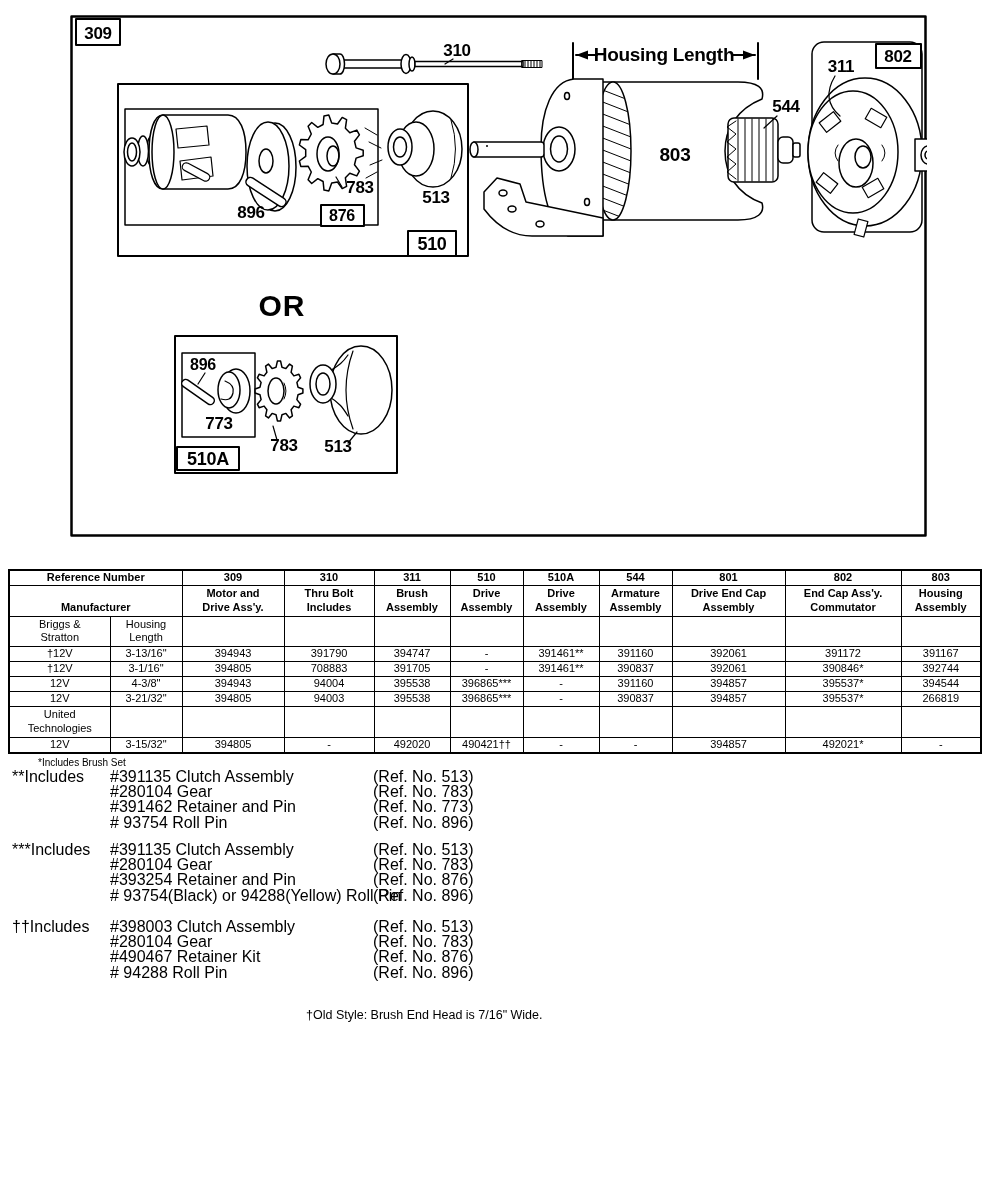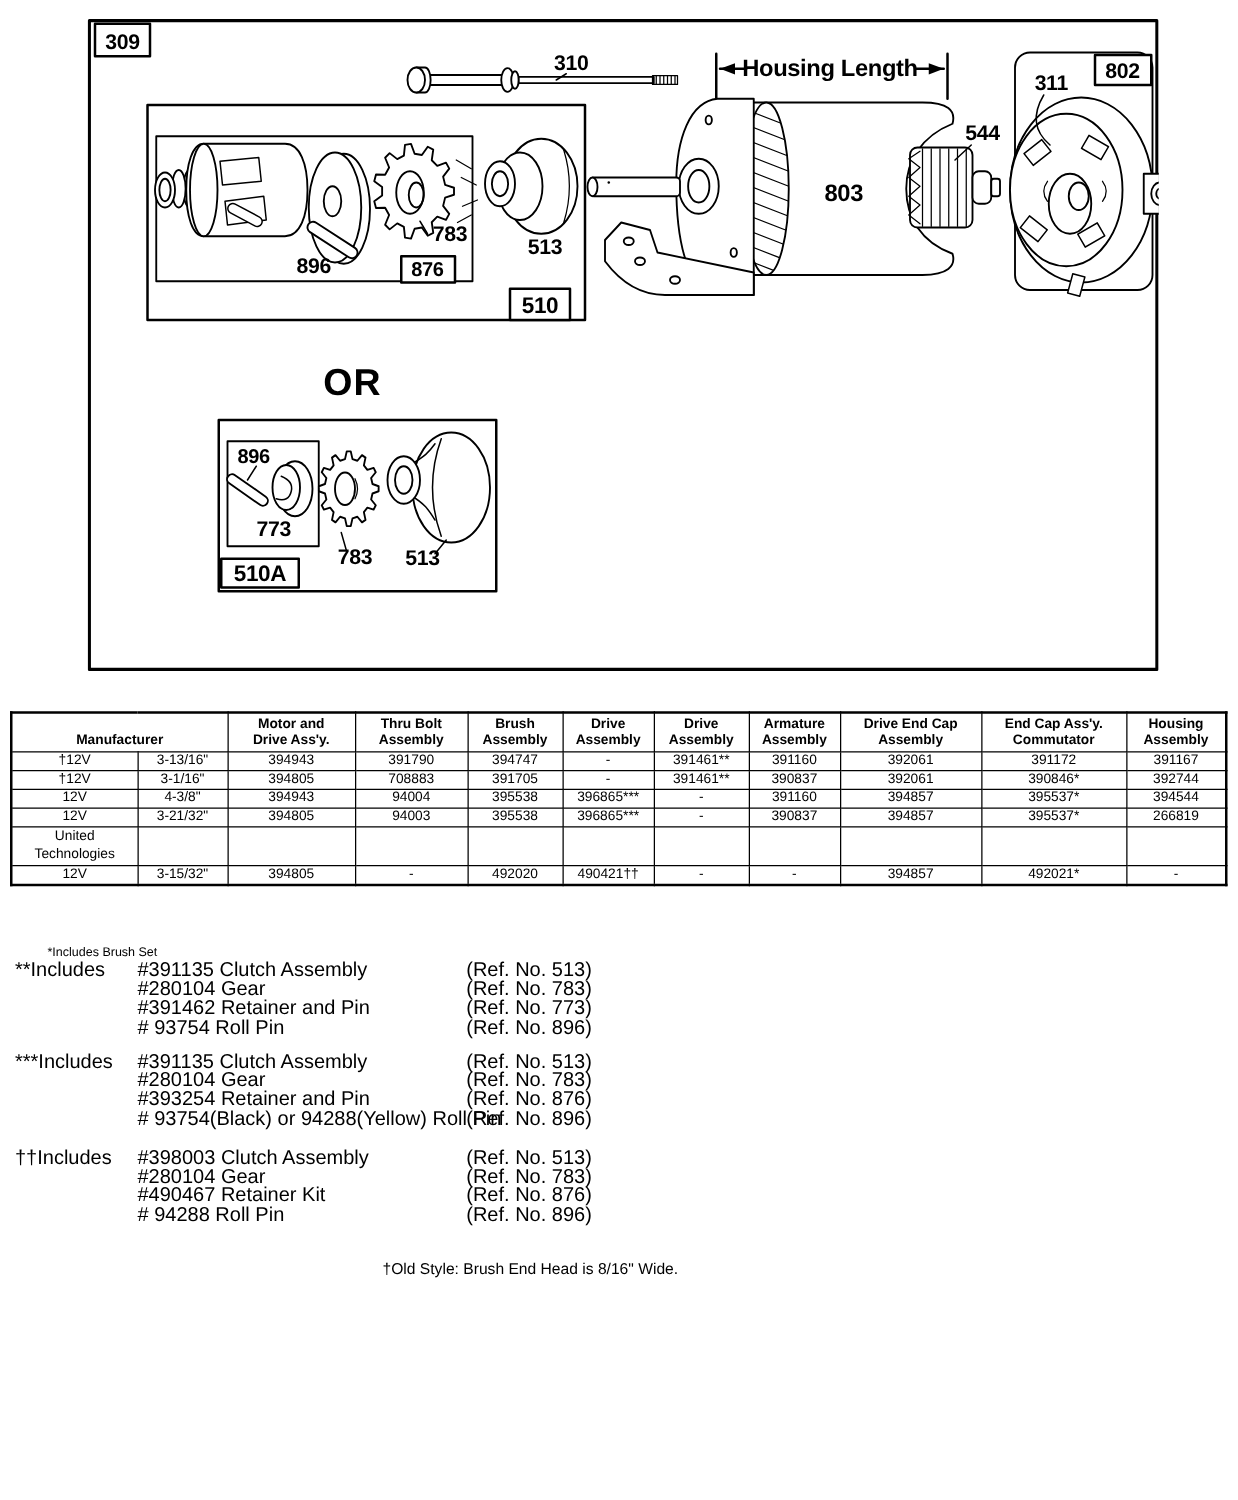--- a/index.html
+++ b/index.html
@@ -227,40 +227,67 @@
       <col style="width:90px">
         <col style="width:76px">
         <col style="width:73px">
       <col style="width:76px">
         <col style="width:73px">
         <col style="width:113px">
       <col style="width:116px">
         <col style="width:80px">
     </colgroup>
     <tbody>
+        <tr style="height: 15px;">
+          <th class="hdr" colspan="2">Reference Number</th>
+          <th class="hdr">309</th>
+          <th class="hdr">310</th>
+          <th class="hdr">311</th>
+          <th class="hdr">510</th>
+          <th class="hdr">510A</th>
+          <th class="hdr">544</th>
+          <th class="hdr">801</th>
+          <th class="hdr">802</th>
+          <th class="hdr">803</th>
+        </tr>
         <tr style="height: 31px;">
           <th class="hdr mfr" colspan="2">Manufacturer</th>
           <th class="hdr">Motor and
 Drive Ass'y.</th>
           <th class="hdr">Thru Bolt
-Assembly</th>
+Includes</th>
           <th class="hdr">Brush
 Assembly</th>
           <th class="hdr">Drive
 Assembly</th>
           <th class="hdr">Drive
 Assembly</th>
           <th class="hdr">Armature
 Assembly</th>
           <th class="hdr">Drive End Cap
 Assembly</th>
           <th class="hdr">End Cap Ass'y.
 Commutator</th>
           <th class="hdr">Housing
 Assembly</th>
+        </tr>
+        <tr style="height: 30px;">
+          <td>Briggs &amp;
+Stratton</td>
+          <td>Housing
+Length</td>
+          <td></td>
+          <td></td>
+          <td></td>
+          <td></td>
+          <td></td>
+          <td></td>
+          <td></td>
+          <td></td>
+          <td></td>
         </tr>
         <tr style="height: 15px;">
           <td>†12V</td>
           <td>3-13/16"</td>
           <td>394943</td>
           <td>391790</td>
           <td>394747</td>
           <td>-</td>
           <td>391461**</td>
           <td>391160</td>
@@ -337,15 +364,15 @@
       </tbody>
   </table>
 
   <div class="fn-abs" style="left:38px;top:755px">*Includes Brush Set</div>
   <div id="fn-groups">
       <div class="fn-group" style="left: 12px; top: 769px; width: 600px;"><span class="lbl" style="grid-row: 1;">**Includes</span><span class="part" style="grid-row: 1;">#391135 Clutch Assembly</span><span class="ref" style="grid-row: 1;">(Ref. No. 513)</span><span class="part" style="grid-row: 2;">#280104 Gear</span><span class="ref" style="grid-row: 2;">(Ref. No. 783)</span><span class="part" style="grid-row: 3;">#391462 Retainer and Pin</span><span class="ref" style="grid-row: 3;">(Ref. No. 773)</span><span class="part" style="grid-row: 4;"># 93754 Roll Pin</span><span class="ref" style="grid-row: 4;">(Ref. No. 896)</span></div>
       <div class="fn-group" style="left: 12px; top: 842px; width: 600px;"><span class="lbl" style="grid-row: 1;">***Includes</span><span class="part" style="grid-row: 1;">#391135 Clutch Assembly</span><span class="ref" style="grid-row: 1;">(Ref. No. 513)</span><span class="part" style="grid-row: 2;">#280104 Gear</span><span class="ref" style="grid-row: 2;">(Ref. No. 783)</span><span class="part" style="grid-row: 3;">#393254 Retainer and Pin</span><span class="ref" style="grid-row: 3;">(Ref. No. 876)</span><span class="part" style="grid-row: 4;"># 93754(Black) or 94288(Yellow) Roll Pin</span><span class="ref" style="grid-row: 4;">(Ref. No. 896)</span></div>
       <div class="fn-group" style="left: 12px; top: 919px; width: 600px;"><span class="lbl" style="grid-row: 1;">††Includes</span><span class="part" style="grid-row: 1;">#398003 Clutch Assembly</span><span class="ref" style="grid-row: 1;">(Ref. No. 513)</span><span class="part" style="grid-row: 2;">#280104 Gear</span><span class="ref" style="grid-row: 2;">(Ref. No. 783)</span><span class="part" style="grid-row: 3;">#490467 Retainer Kit</span><span class="ref" style="grid-row: 3;">(Ref. No. 876)</span><span class="part" style="grid-row: 4;"># 94288 Roll Pin</span><span class="ref" style="grid-row: 4;">(Ref. No. 896)</span></div>
     </div>
 
-  <div class="note-line" style="left:306px;top:1008px">†Old Style: Brush End Head is 8/16" Wide.</div>
+  <div class="note-line" style="left:306px;top:1008px">†Old Style: Brush End Head is 7/16" Wide.</div>
 
 </div>
 
 </body></html>

